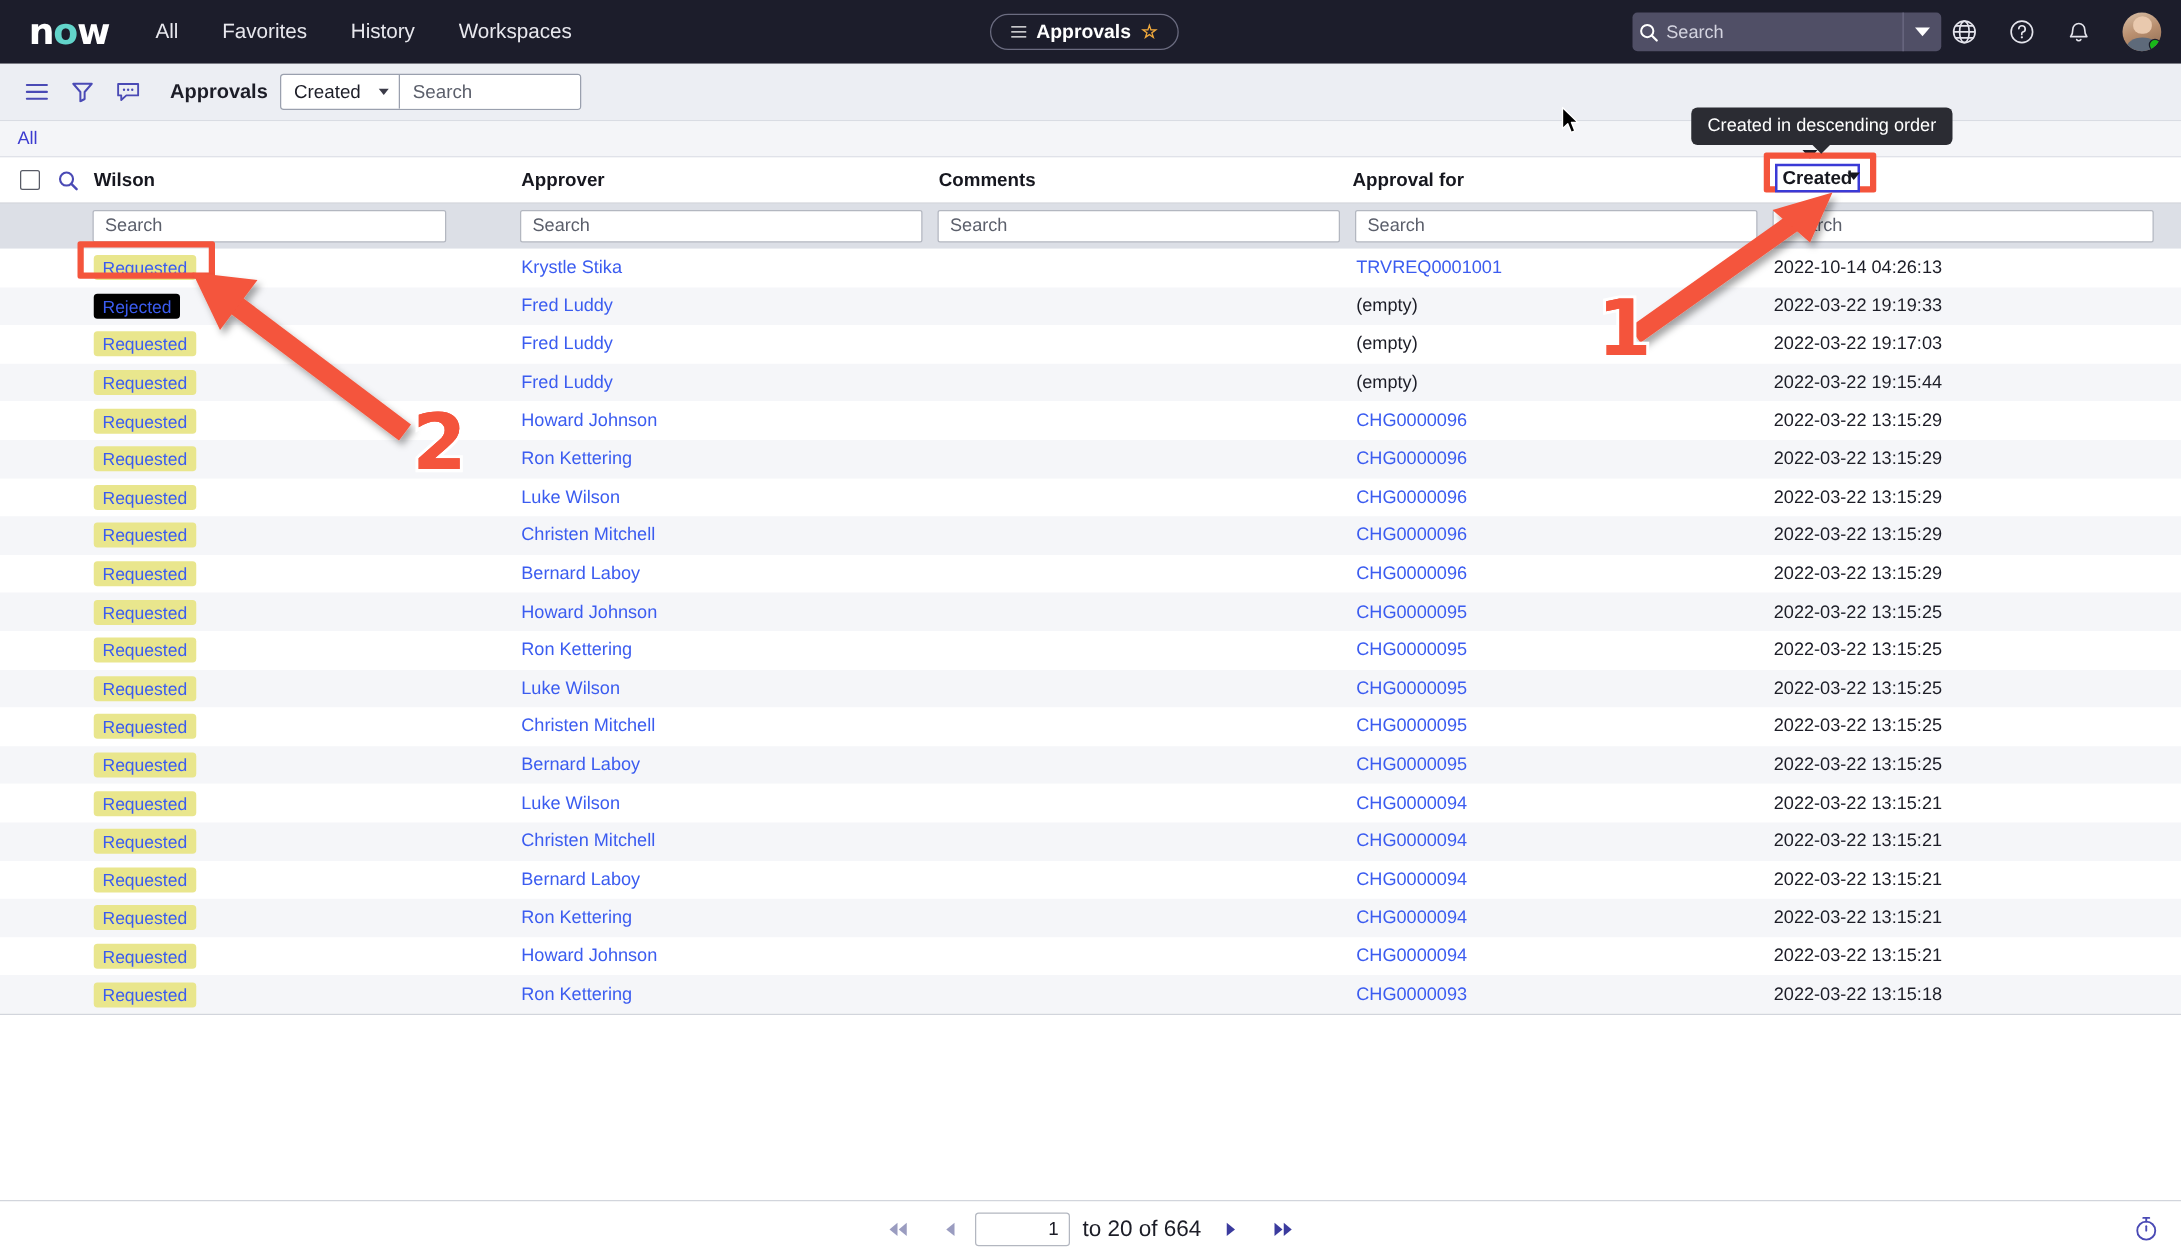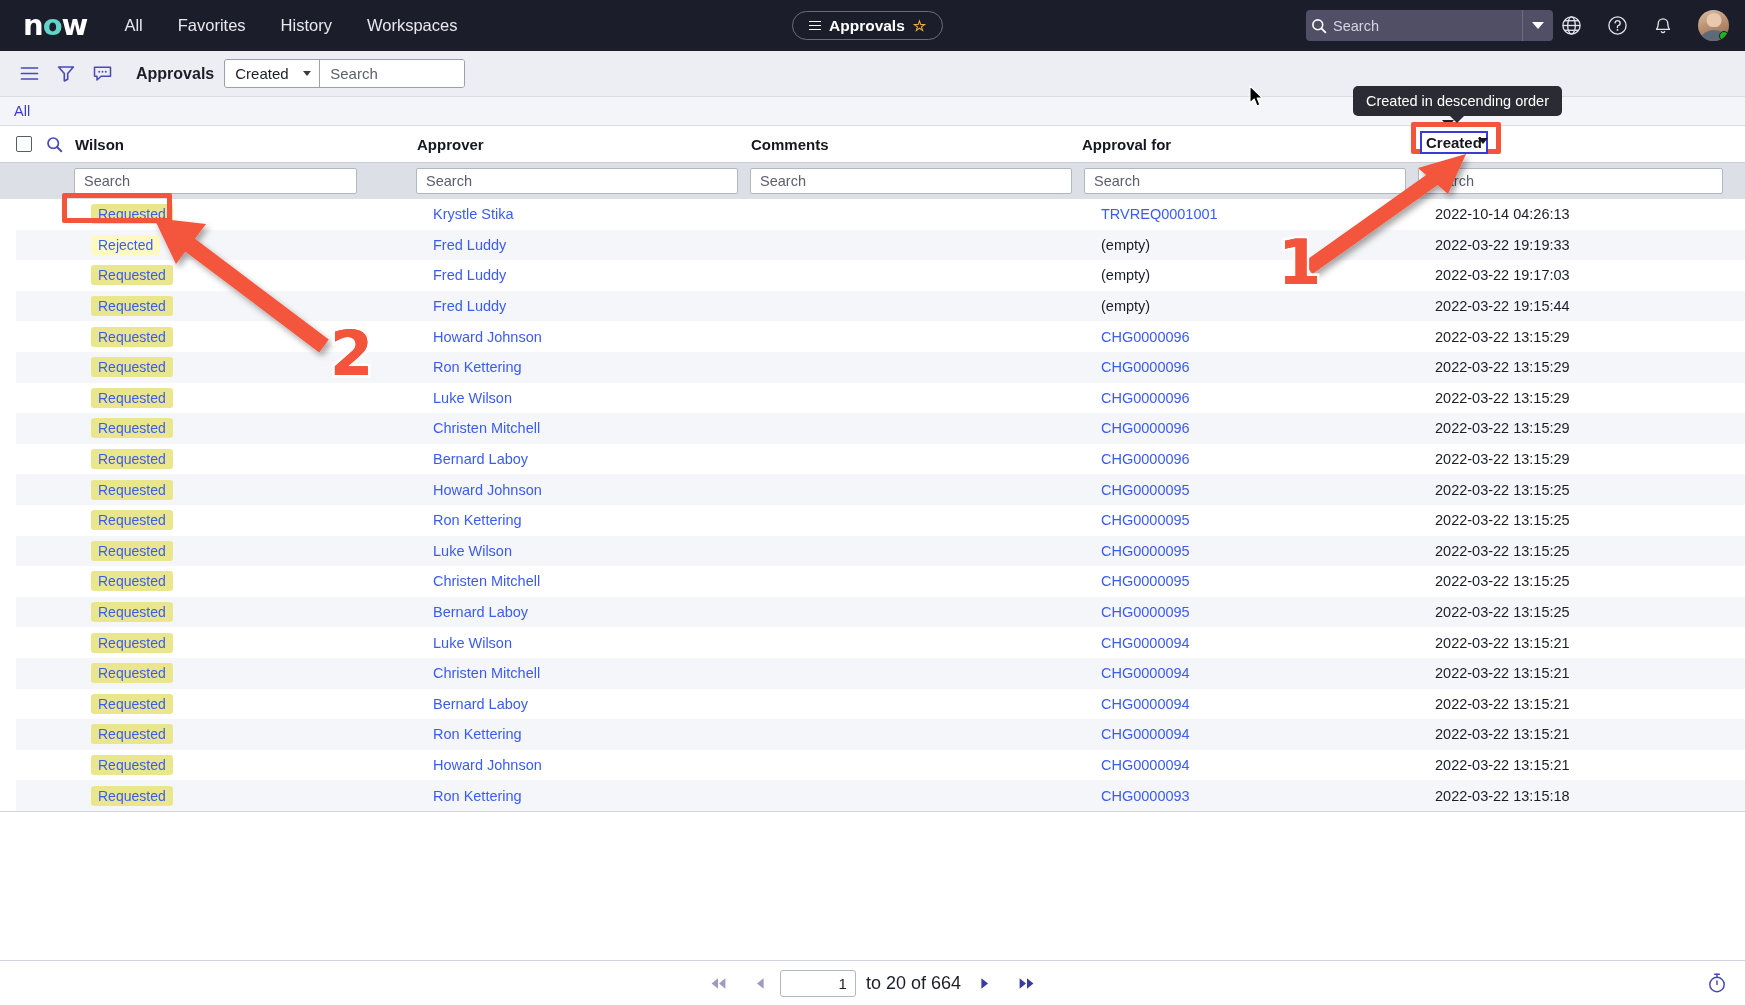--- a/index.html
+++ b/index.html
@@ -217,21 +217,21 @@
     border: 1px solid #b3b7c0; border-radius: 2px;
     background: #ffffff;
     padding: 0 9px;
     font-size: 14.5px; color: #1c1d27;
     outline: none;
     font-family: "Liberation Sans", sans-serif;
   }
   .fsearch::placeholder { color: #5b5f6b; opacity: 1; }
 
   .tbody {
-    position: absolute; left: 16px; top: 199px;
+    position: absolute; left: 0; top: 199px;
     width: 1674px;
   }
   .trow {
     position: relative; height: 30.6px;
     display: block; width: 1745px;
   }
   .trow.even { background: #ffffff; }
   .trow.odd  { background: #f5f6f9; }
   .cell {
     position: absolute; top: 0; height: 30.6px;
@@ -241,21 +241,21 @@
   }
   .cell.link { color: #3b5cf0; }
   .badge {
     display: inline-flex; align-items: center; justify-content: center;
     height: 20px; padding: 0 7px;
     border-radius: 3px;
     font-size: 14px; color: #3b5cf0;
     line-height: 1;
   }
   .badge.requested { background: #e9e68d; }
-  .badge.rejected  { background: #fef9c3; }
+  .badge.rejected  { background: #000000; }
   .tbl-bottom-line {
     position: absolute; left: 0; top: 811px; width: 1745px;
     border-bottom: 1px solid #d2d5dc;
   }
 
   
   .footer {
     position: absolute; left: 0; bottom: 0;
     width: 1745px; height: 45px;
     background: #ffffff;

